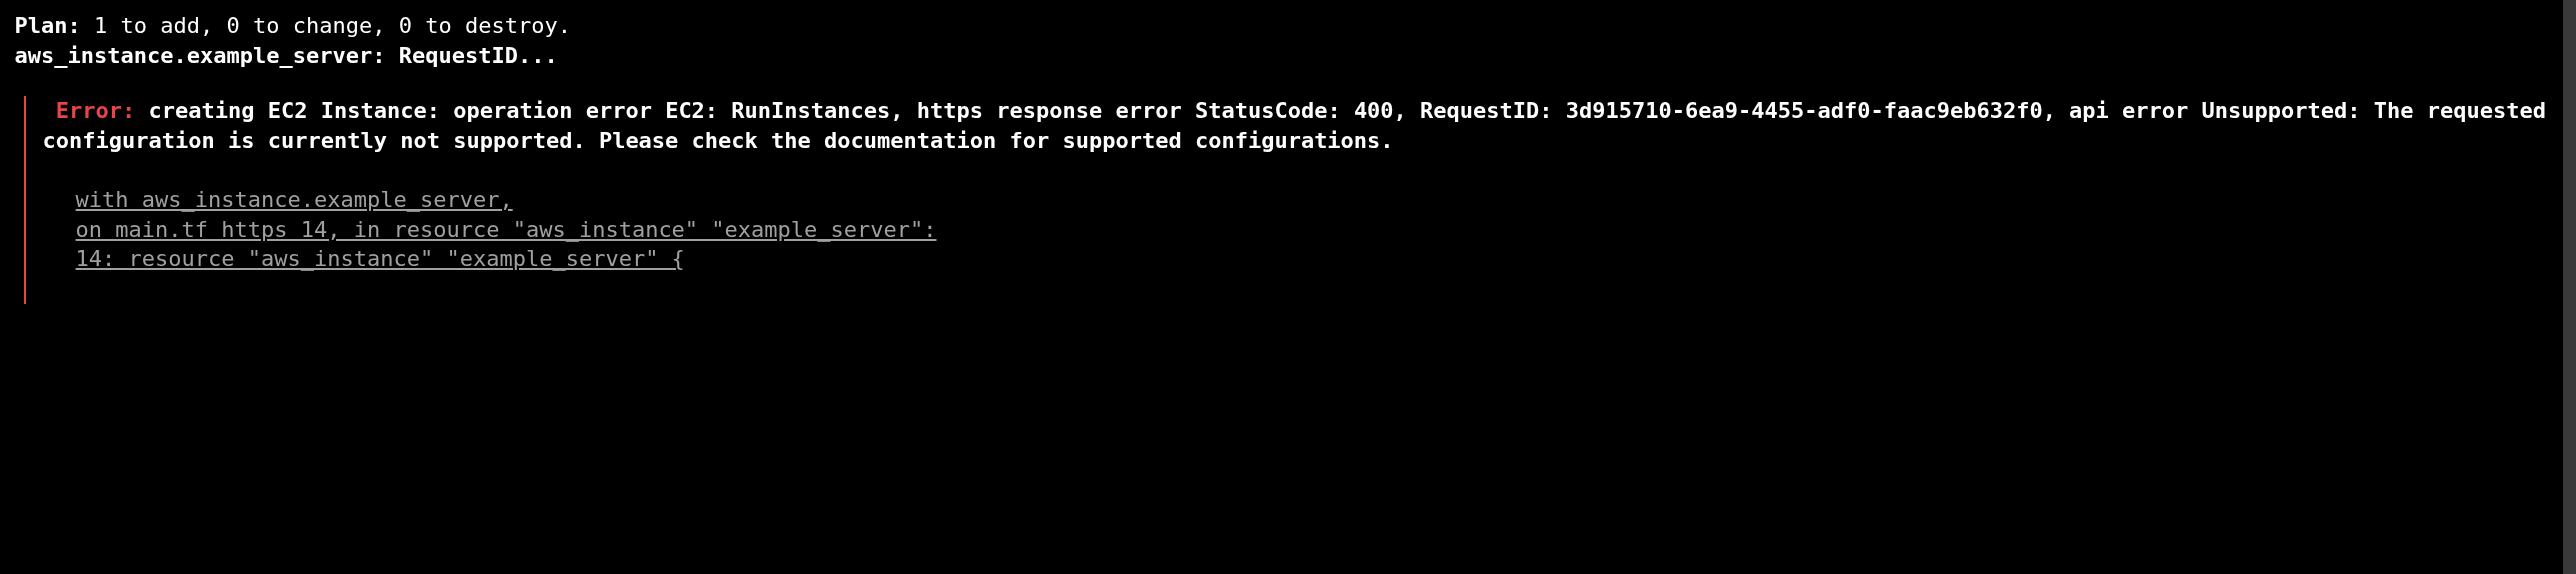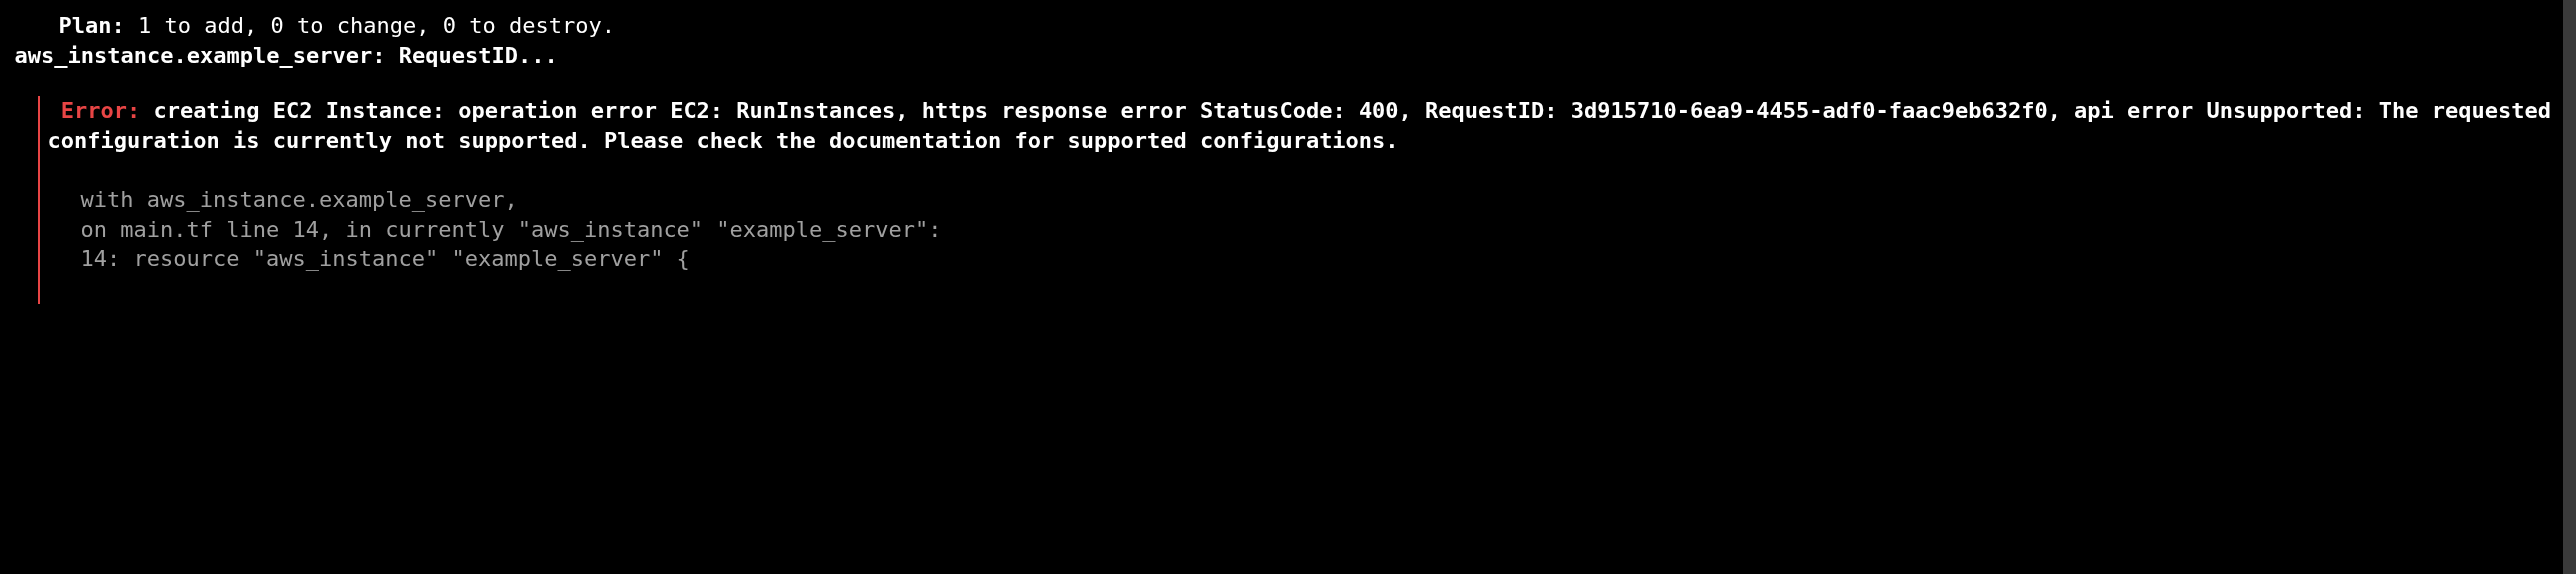--- a/index.html
+++ b/index.html
@@ -28,51 +28,51 @@
       background-color: #3a3a3a;
     }
     .bold {
       font-weight: bold;
     }
     .gray {
       color: #a0a0a0;
     }
     .error-block {
       border-left: 2.7px solid #e84545;
-      padding-left: 8px;
-      margin-left: 23px;
+      padding-left: 17px;
+      margin-left: 9px;
       margin-top: 25.5px;
     }
     .error-label {
       color: #e84545;
       font-weight: bold;
     }
     .error-indent {
       padding-left: 33px;
+      text-decoration: underline;
     }
     .line1-wrap {
       white-space: pre-wrap;
       word-break: break-all;
     }
     .plan-line {
       white-space: pre;
-      margin-left: 44px;
     }
   </style>
 </head>
 <body>
 
 <div>
   <div class="plan-line"><span class="bold">Plan:</span><span> 1 to add, 0 to change, 0 to destroy.</span></div>
   <div class="bold">aws_instance.example_server: RequestID...</div>
 
   <div class="error-block">
     <div class="bold line1-wrap"><span>&nbsp;</span><span class="error-label">Error:</span><span> creating EC2 Instance: operation error EC2: RunInstances, https response error StatusCode: 400, RequestID: 3d915710-6ea9-4455-adf0-faac9eb632f0, api error Unsupported: The requested configuration is currently not supported. Please check the documentation for supported configurations.</span></div>
     <div>&nbsp;</div>
     <div class="gray error-indent">  with aws_instance.example_server,</div>
-    <div class="gray error-indent">  on main.tf line 14, in currently "aws_instance" "example_server":</div>
+    <div class="gray error-indent">  on main.tf https 14, in resource "aws_instance" "example_server":</div>
     <div class="gray error-indent">  14: resource "aws_instance" "example_server" {</div>
     <div>&nbsp;</div>
   </div>
 </div>
 
 <div class="scrollbar"></div>
 
 
 </body></html>

